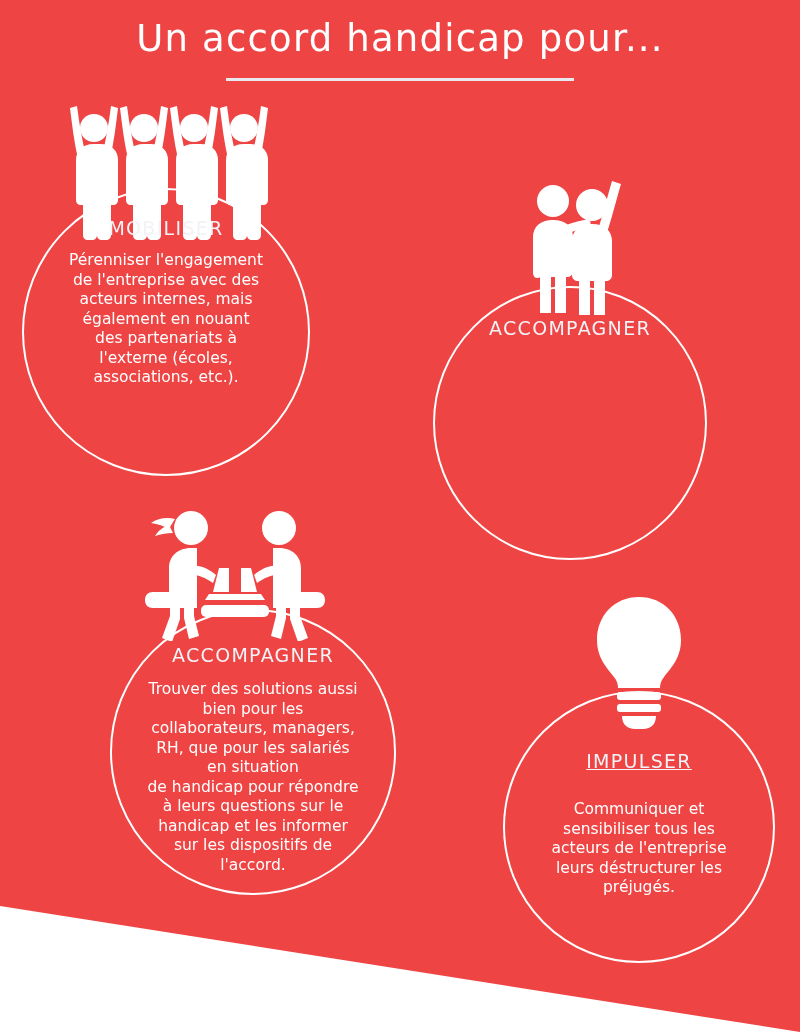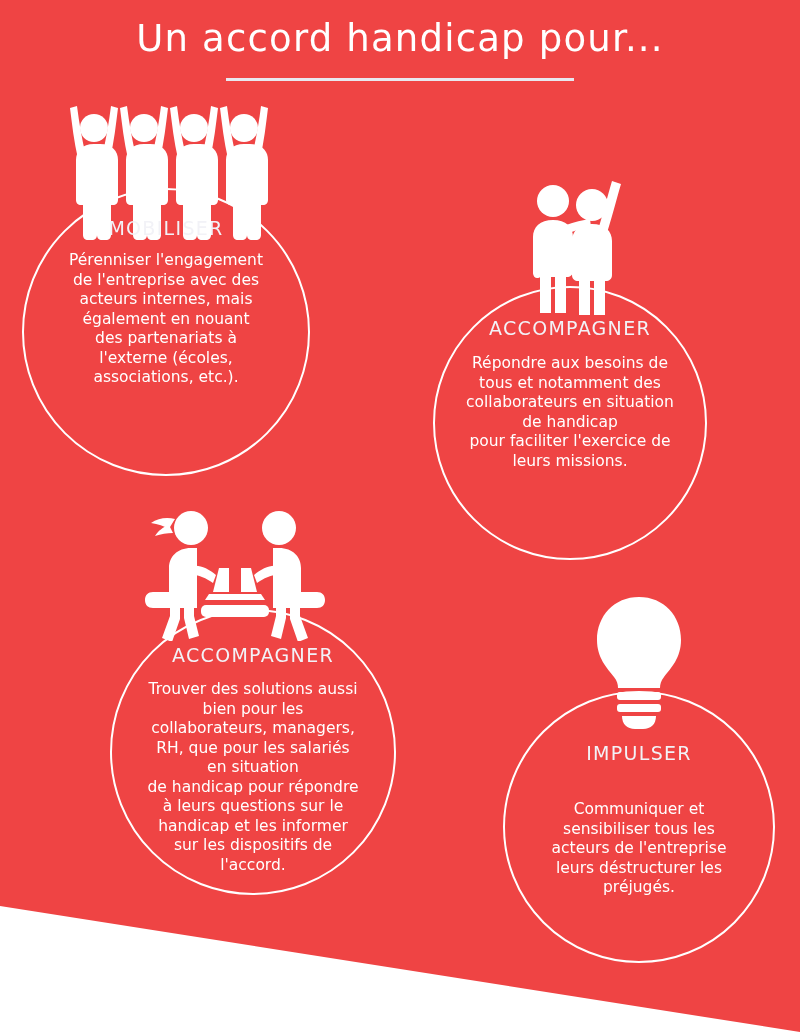--- a/index.html
+++ b/index.html
@@ -95,21 +95,21 @@
   #node-accompagner .node-heading { left: 0px;  top: 28px;  width: 274px; }
   #node-accompagner .node-body    { left: 8px;  top: 68px;  width: 258px; }
 
   #node-conseiller .node-circle  { left: 0px;  top: 0px;   width: 286px; height: 286px; }
   #node-conseiller .node-icon    { left: 29px; top: -104px; }
   #node-conseiller .node-heading { left: 0px;  top: 32px;  width: 286px; }
   #node-conseiller .node-body    { left: 4px;  top: 71px;  width: 278px; }
 
   #node-impulser .node-circle  { left: 0px;   top: 0px;   width: 272px; height: 272px; }
   #node-impulser .node-icon    { left: 86px;  top: -96px; }
-  #node-impulser .node-heading { left: 0px;   top: 48px;  width: 272px; }
+  #node-impulser .node-heading { left: 0px;   top: 56px;  width: 272px; text-decoration: underline; }
   #node-impulser .node-body    { left: 14px;  top: 109px; width: 244px; }
 </style>
 </head>
 <body>
 
 <div id="infographic">
 
   <div id="title-block">
     <div id="page-title">Un accord handicap pour...</div>
     <div id="title-rule"></div>
@@ -164,26 +164,20 @@
           <path d="M7 56 l0 36 c0 3 2 5 4 5 c3 0 5 -2 5 -5 l0 -36 z"></path>
           <path d="M40 44 c8 -3 17 -5 24 -6 l1 8 c-7 1 -15 3 -22 6 z"></path>
 
           <circle cx="66" cy="24" r="16"></circle>
           <path d="M66 43 c-13 0 -20 7 -20 17 l0 34 c0 4 3 6 6 6 l1 0 l0 34 l11 0 l0 -34 l4 0 l0 34 l11 0 l0 -34 l1 0 c3 0 6 -2 6 -6 l0 -34 c0 -10 -7 -17 -20 -17 z"></path>
           <path d="M79 58 C85 40 90 20 95 3 l-9 -3 c-5 17 -10 37 -16 55 z"></path>
         </g>
       </svg>
     </div>
     <div class="node-text node-heading">ACCOMPAGNER</div>
-    <div class="node-text node-body">Répondre aux besoins de
-tous et notamment des
-collaborateurs en situation
-de handicap
-pour faciliter l'exercice de
-leurs missions.</div>
   </div>
 
   <div class="node" id="node-conseiller" style="left:110px; top:609px; width:286px; height:286px;">
     <div class="node-circle"></div>
     <div class="node-icon">
       <svg width="190" height="136" viewBox="0 0 190 136" aria-hidden="true">
         <g fill="#ffffff">
 
           <circle cx="52" cy="23" r="17"></circle>
           <path d="M36 14 c-8 -2 -17 -1 -24 4 c7 1 13 3 18 6 c2 -4 4 -7 6 -10 z"></path>

